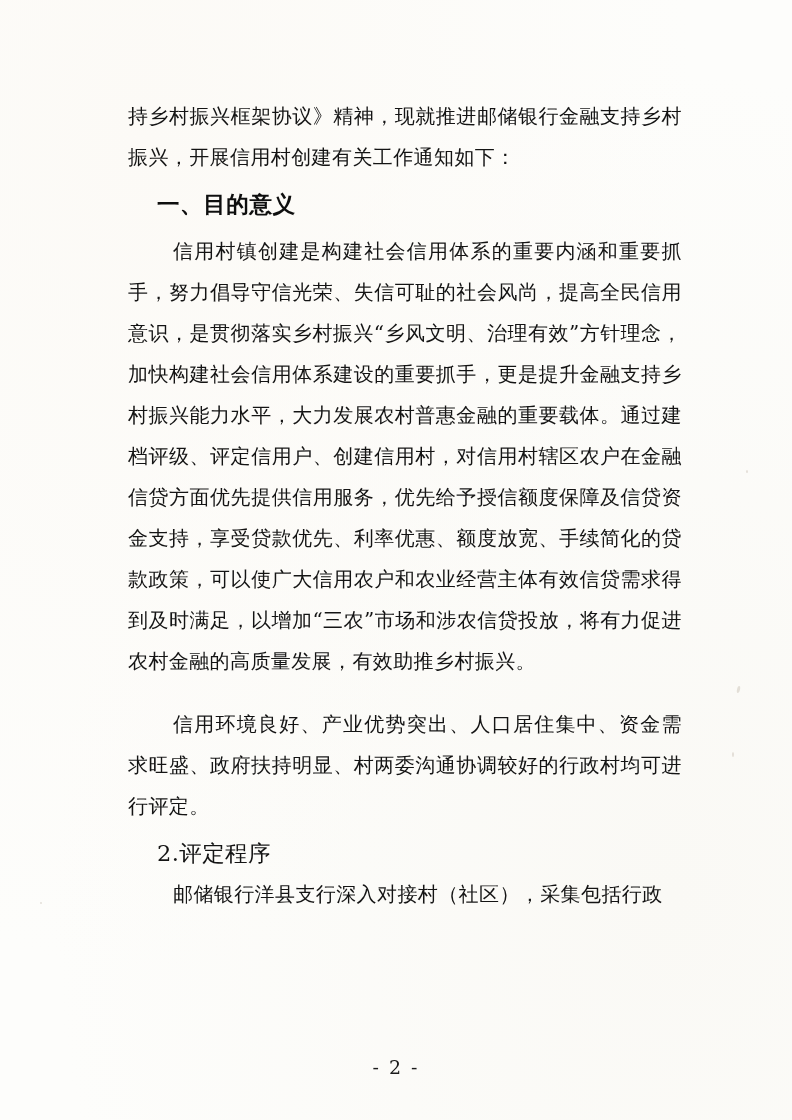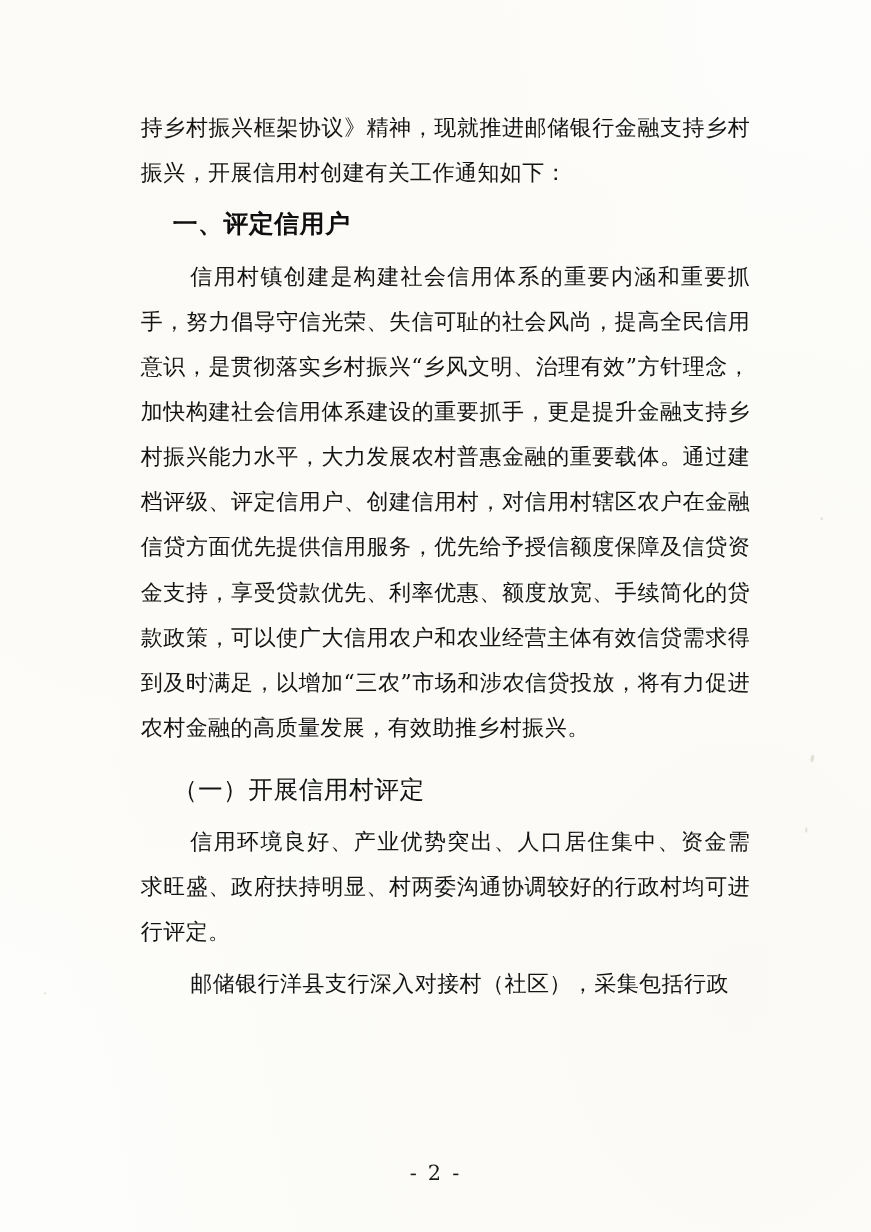--- a/index.html
+++ b/index.html
@@ -93,40 +93,40 @@
   <div class="speck s2"></div>
   <div class="speck s3"></div>
   <div class="speck s4"></div>
 
   <div class="content">
 
     <p class="para">持乡村振兴框架协议》精神，现就推进邮储银行金融支持乡村振兴，开展信用村创建有关工作通知如下：</p>
 
     <div class="gap-sm"></div>
 
-    <p class="heading">一、评定信用户</p>
+    <p class="heading">一、目的意义</p>
 
     <div class="gap-sm"></div>
 
     <p class="para indent2">信用村镇创建是构建社会信用体系的重要内涵和重要抓手，努力倡导守信光荣、失信可耻的社会风尚，提高全民信用意识，是贯彻落实乡村振兴“乡风文明、治理有效”方针理念，加快构建社会信用体系建设的重要抓手，更是提升金融支持乡村振兴能力水平，大力发展农村普惠金融的重要载体。通过建档评级、评定信用户、创建信用村，对信用村辖区农户在金融信贷方面优先提供信用服务，优先给予授信额度保障及信贷资金支持，享受贷款优先、利率优惠、额度放宽、手续简化的贷款政策，可以使广大信用农户和农业经营主体有效信贷需求得到及时满足，以增加“三农”市场和涉农信贷投放，将有力促进农村金融的高质量发展，有效助推乡村振兴。</p>
 
     <div class="gap-md"></div>
 
 
     <div class="gap-sm"></div>
 
-    <p class="subhead">（一）开展信用村评定</p>
 
     <div class="gap-sm"></div>
 
 
     <p class="para indent2">信用环境良好、产业优势突出、人口居住集中、资金需求旺盛、政府扶持明显、村两委沟通协调较好的行政村均可进行评定。</p>
 
     <div class="gap-sm"></div>
 
+    <p class="subhead">2.评定程序</p>
 
     <p class="para indent2">邮储银行洋县支行深入对接村（社区），采集包括行政</p>
 
   </div>
 
   <div class="footer">- 2 -</div>
 
 </div>
 
 </body></html>

